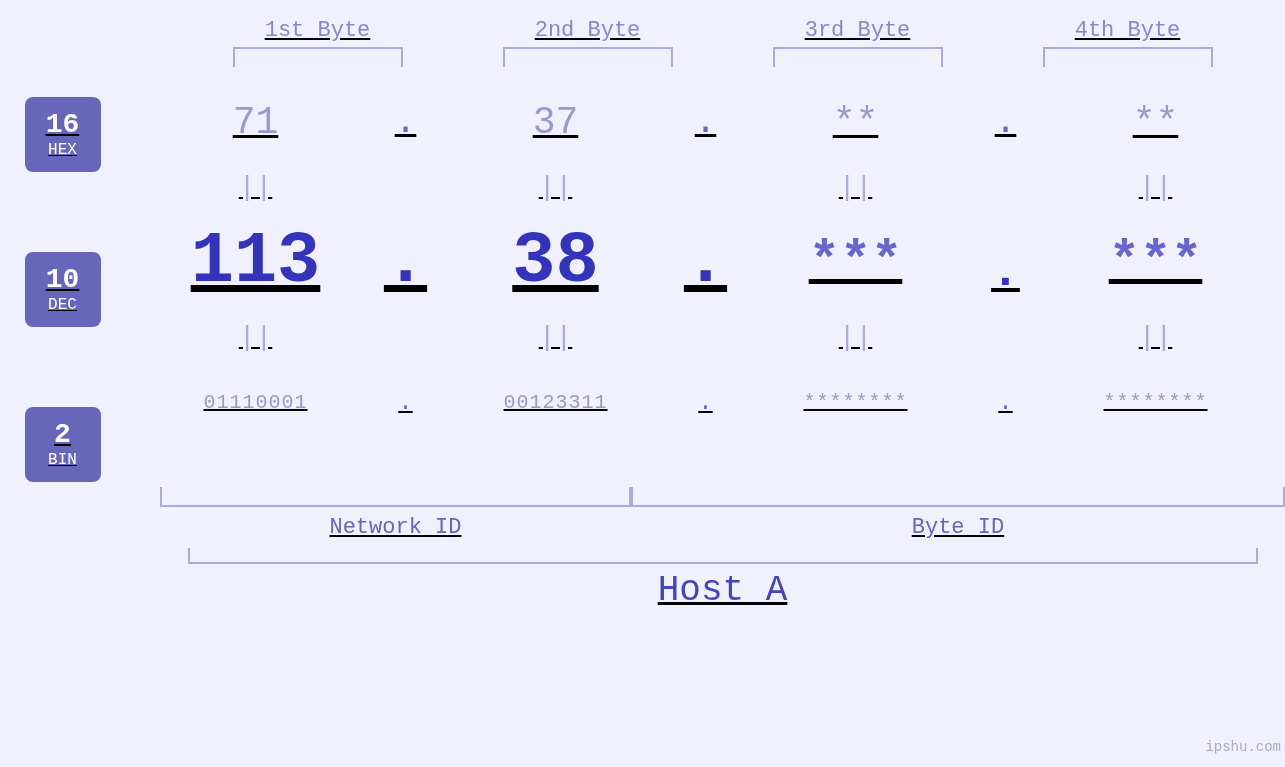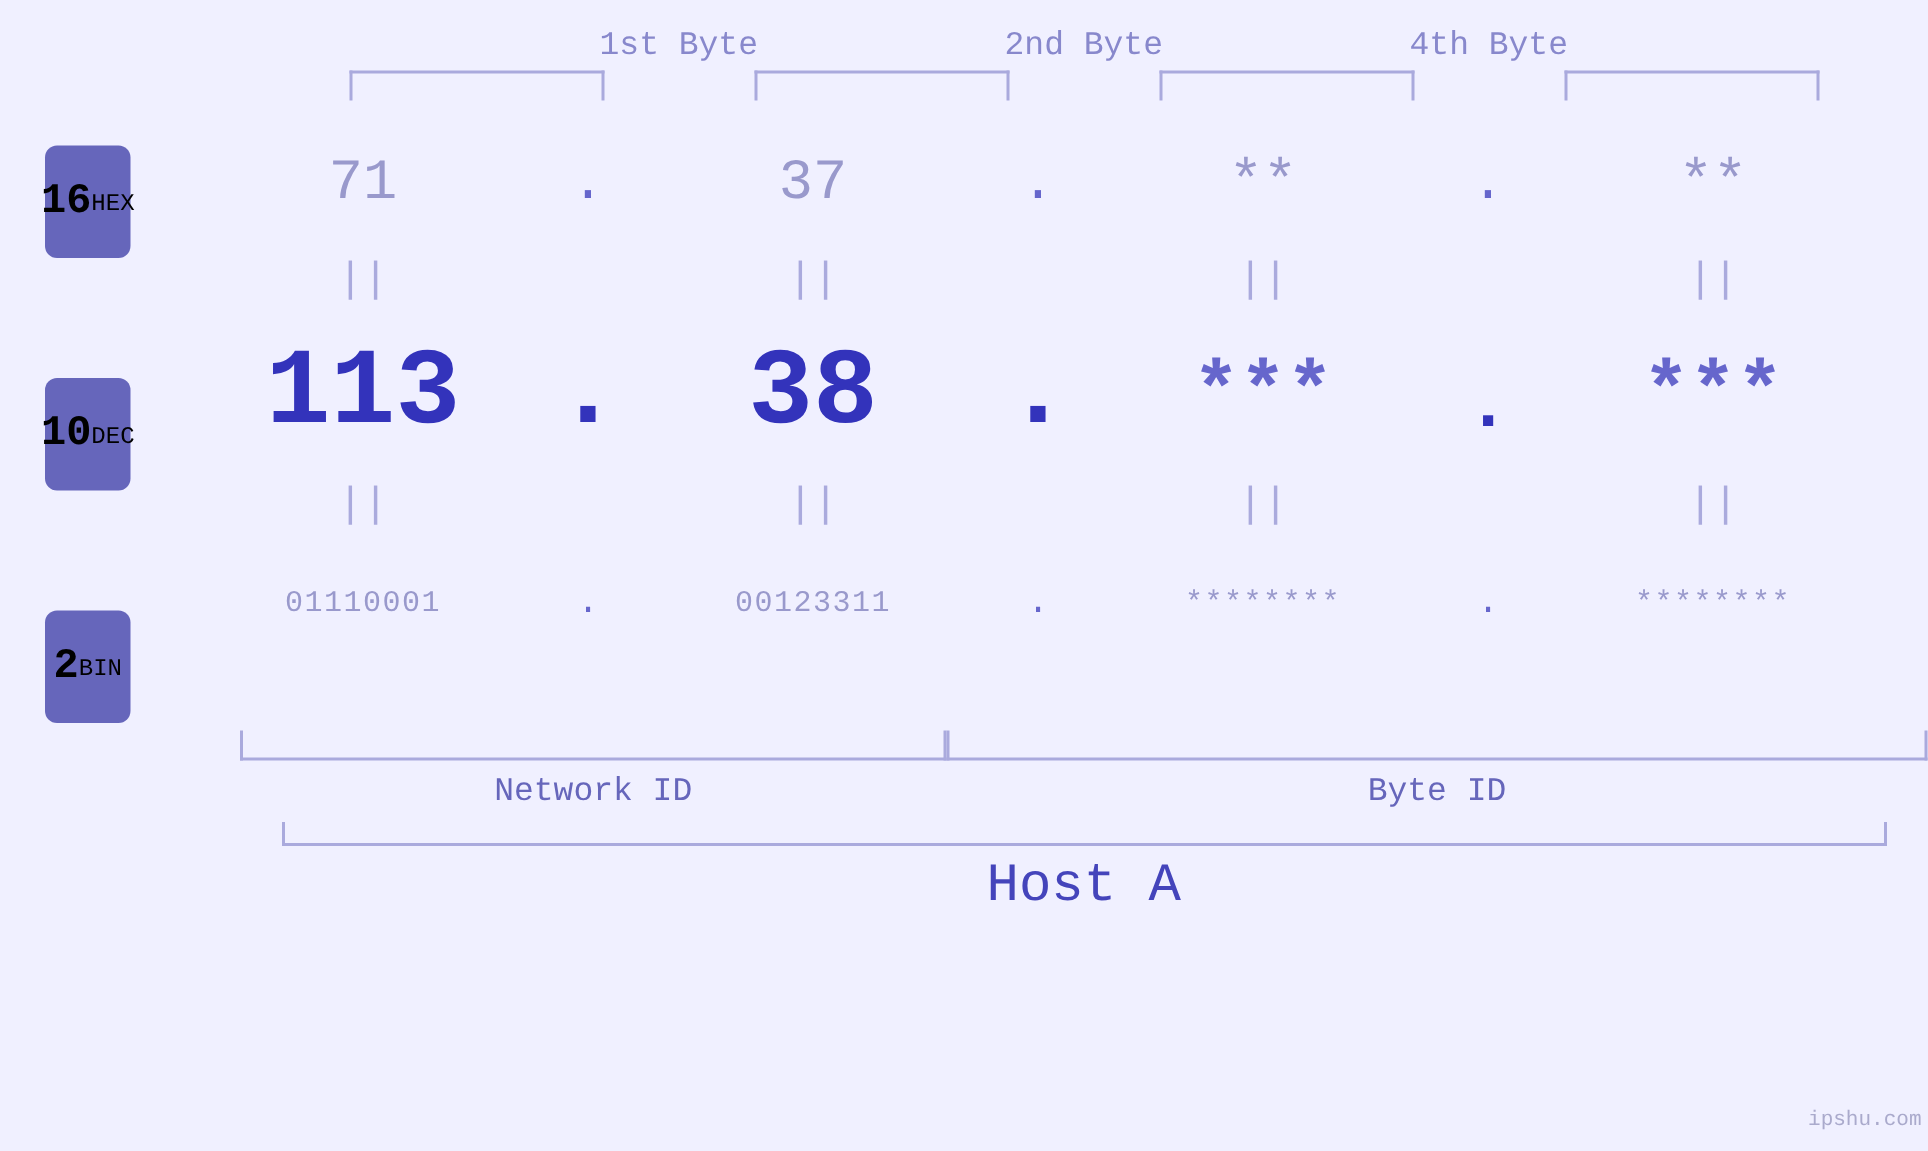--- a/index.html
+++ b/index.html
@@ -12,20 +12,21 @@
       position: relative;
     }
 
     .main-container {
       width: 1285px;
       height: 767px;
       position: relative;
       display: flex;
       flex-direction: column;
       align-items: flex-end;
+      text-decoration: underline;
     }
 
     
     .byte-headers {
       display: flex;
       width: 100%;
       padding-left: 160px;
       margin-top: 18px;
       justify-content: center;
     }
@@ -76,26 +77,27 @@
     
     .base-labels {
       display: flex;
       flex-direction: column;
       gap: 80px;
       margin-right: 20px;
       margin-top: 20px;
     }
 
     .base-badge {
-      width: 57px;
+      width: 76px;
       height: 75px;
       background: #6666bb;
       border-radius: 8px;
-      color: #000000;
-      display: flex;
+      color: #ffffff;
+      display: flex;
+      flex-direction: column;
       align-items: center;
       justify-content: center;
     }
 
     .base-number {
       font-size: 28px;
       font-weight: bold;
       line-height: 1;
     }
 
@@ -280,20 +282,21 @@
     }
   </style>
 </head>
 <body>
 
 <div class="main-container">
 
   <div class="byte-headers">
     <div class="byte-header">1st Byte</div>
     <div class="byte-header">2nd Byte</div>
+    <div class="byte-header">3rd Byte</div>
     <div class="byte-header">4th Byte</div>
   </div>
 
   <div class="brackets-row">
     <div class="bracket-cell">
       <span class="bracket"></span>
     </div>
     <div class="bracket-cell">
       <span class="bracket"></span>
     </div>

